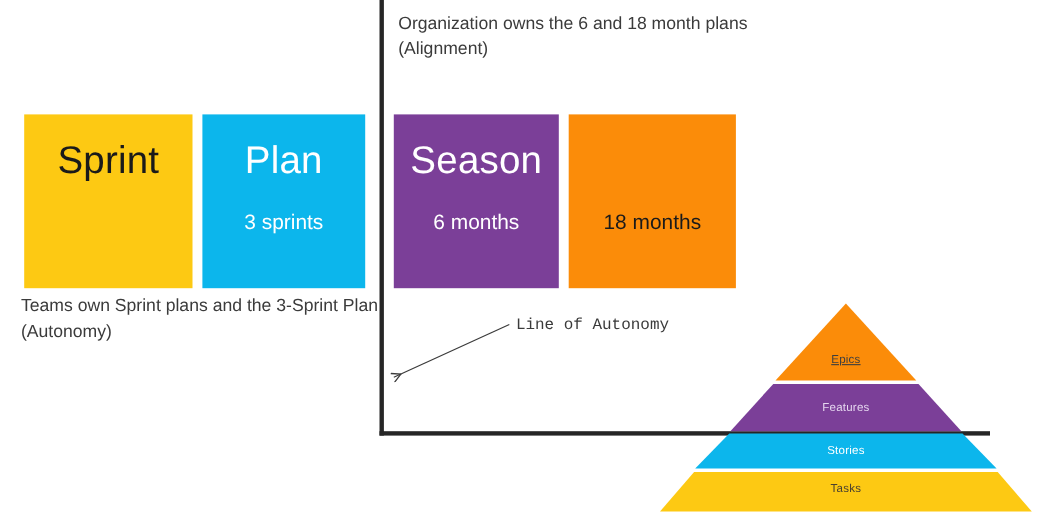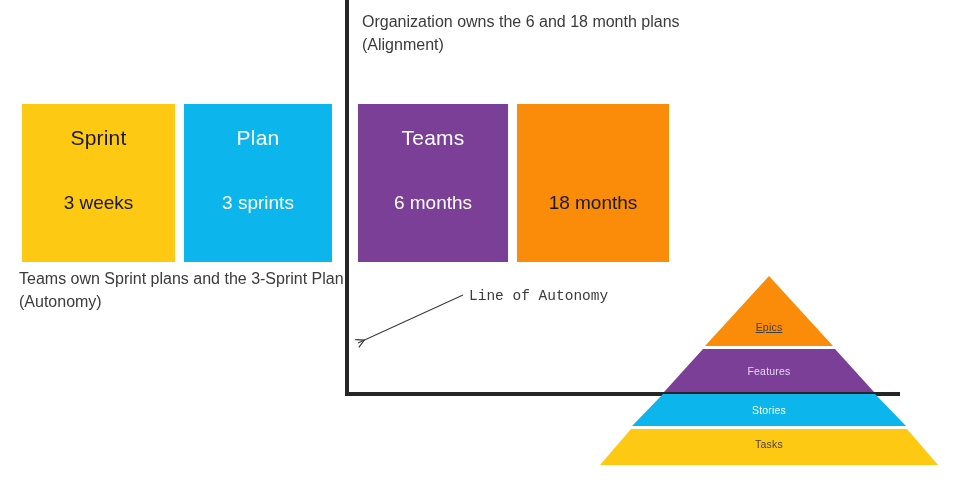--- a/index.html
+++ b/index.html
@@ -60,21 +60,21 @@
     top: 104px;
     width: 153px;
     height: 158px;
   }
   .card .card-title {
     position: absolute;
     left: 0;
     right: 0;
     top: 22px;
     text-align: center;
-    font-size: 21px;
+    font-size: 35px;
     font-weight: 400;
     letter-spacing: 0.2px;
   }
   .card .card-sub {
     position: absolute;
     left: 0;
     right: 0;
     top: 88px;
     text-align: center;
     font-size: 19px;
@@ -140,30 +140,29 @@
   <div class="h-line"></div>
 
   <div class="caption" id="caption-alignment">Organization owns the 6 and 18 month plans
 (Alignment)</div>
 
   <div class="caption" id="caption-autonomy">Teams own Sprint plans and the 3-Sprint Plan
 (Autonomy)</div>
 
   <div class="card" id="card-sprint">
     <div class="card-title">Sprint</div>
-    <div class="card-sub">3 weeks</div>
   </div>
 
   <div class="card" id="card-plan">
     <div class="card-title">Plan</div>
     <div class="card-sub">3 sprints</div>
   </div>
 
   <div class="card" id="card-season">
-    <div class="card-title">Teams</div>
+    <div class="card-title">Season</div>
     <div class="card-sub">6 months</div>
   </div>
 
   <div class="card" id="card-vision">
     <div class="card-sub">18 months</div>
   </div>
 
   <div id="autonomy-annotation">
     <svg width="290" height="70" viewBox="0 0 290 70">
       <defs>

